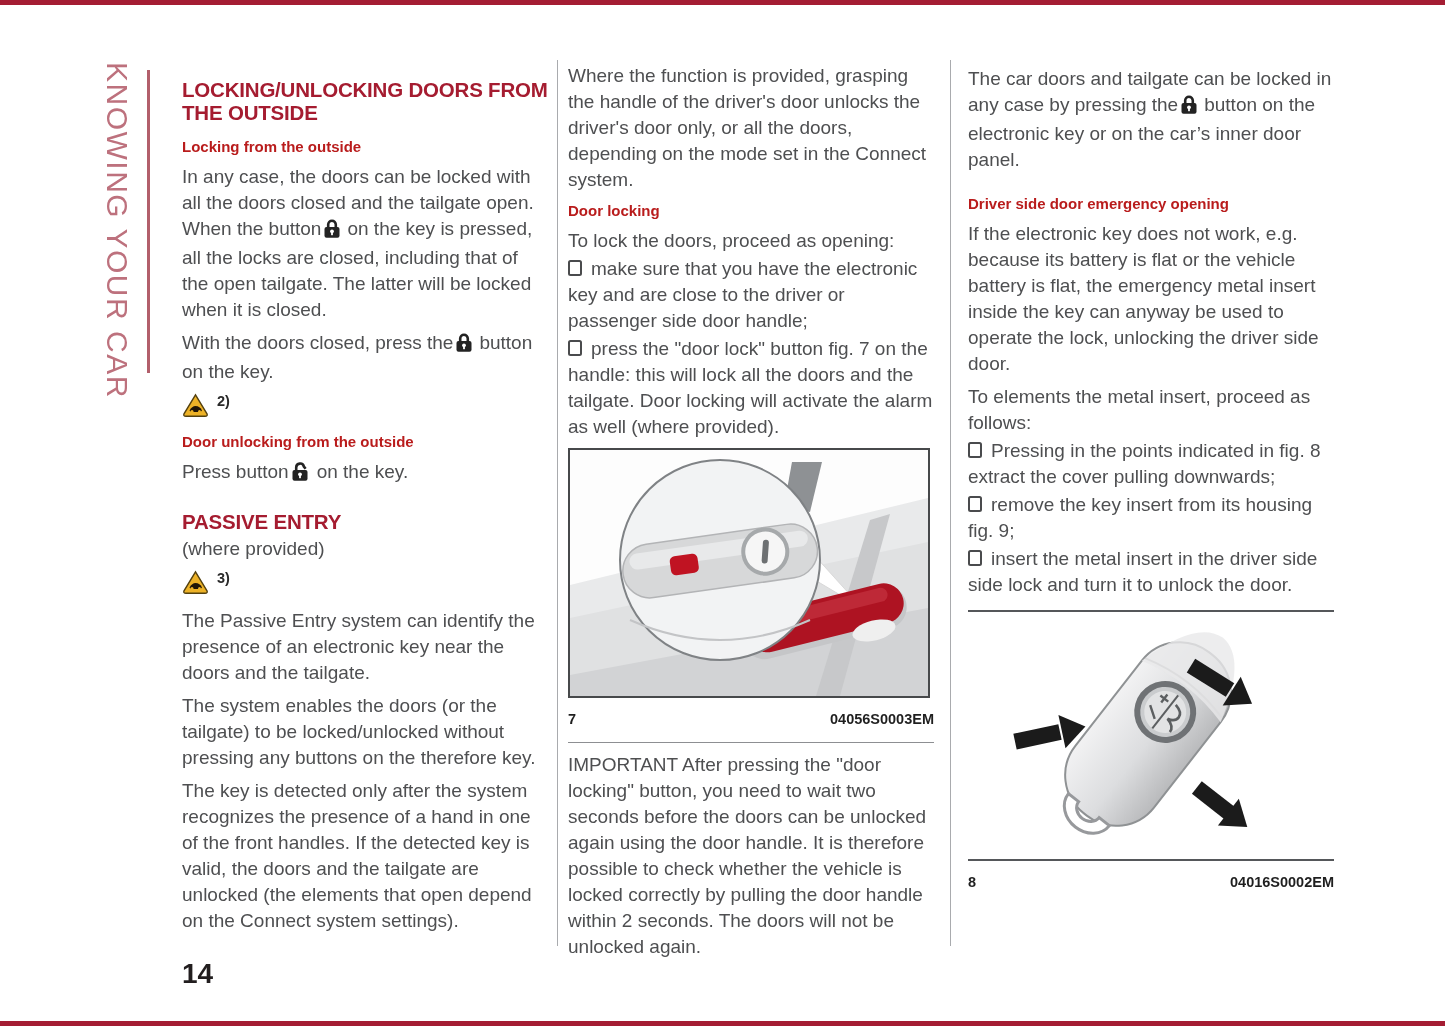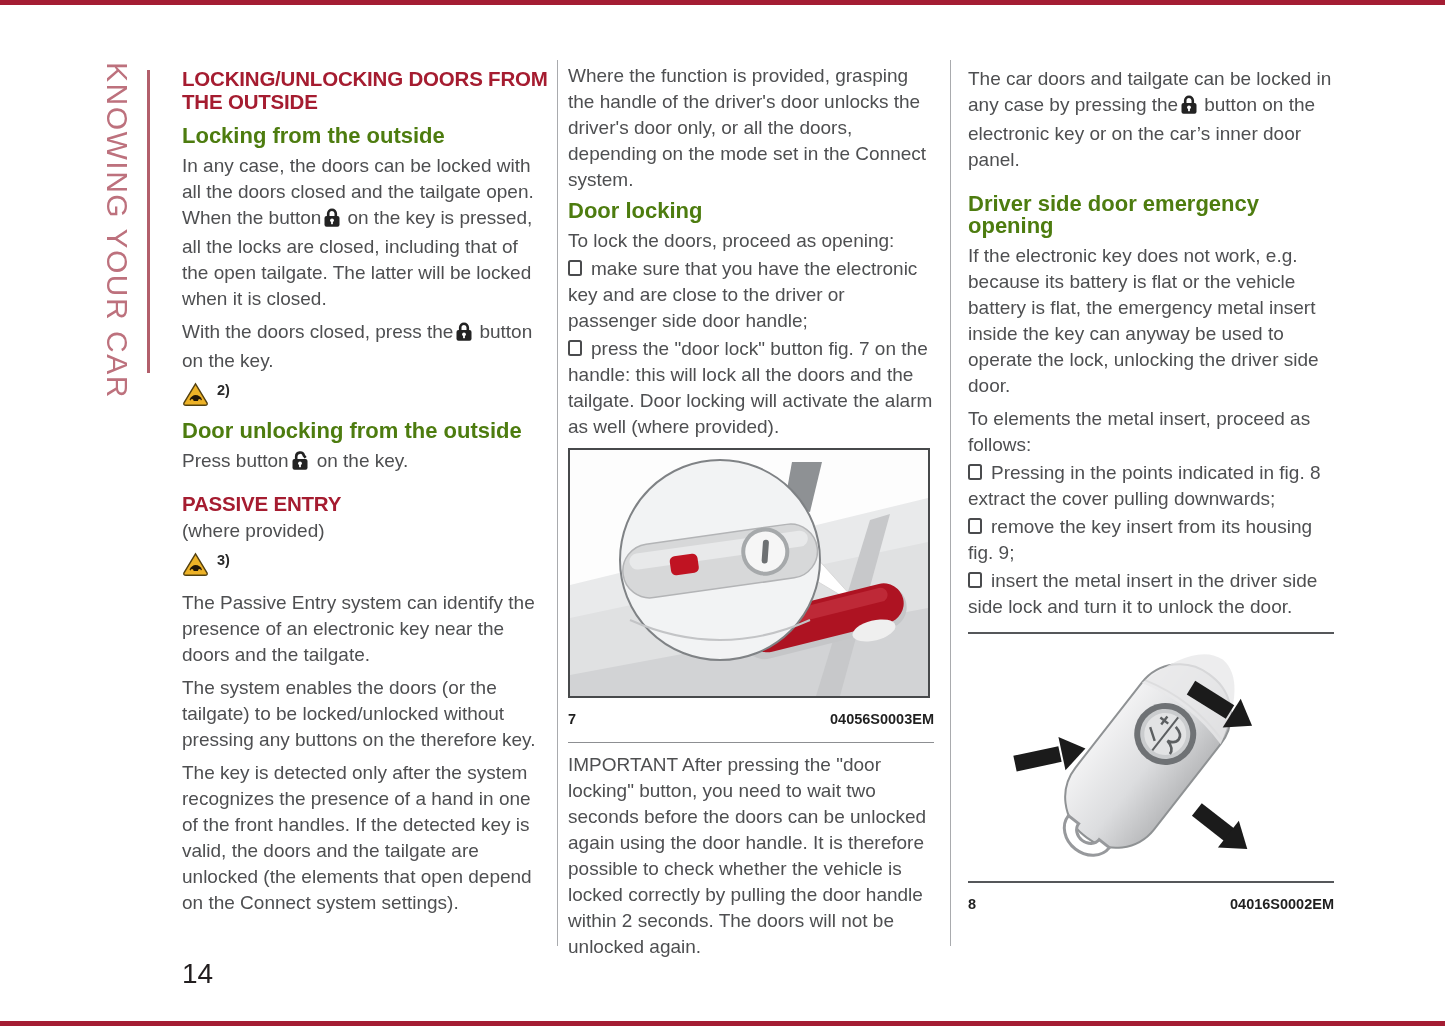--- a/index.html
+++ b/index.html
@@ -15,39 +15,39 @@
   .side-rule{position:absolute;left:147px;top:70px;width:3px;height:303px;background:#b25f6b;}
 
   
   .col{position:absolute;width:366px;font-size:19px;line-height:26px;}
   .col1{left:182px;top:64px;}
   .col2{left:568px;top:63px;}
   .col3{left:968px;top:66px;}
   .divider{position:absolute;top:60px;height:886px;width:1px;background:#a9abae;}
   .div1{left:557px;} .div2{left:950px;}
 
-  h1{font-size:20.5px;line-height:22.5px;color:#a51c30;margin:4px 0 12px 0;font-weight:bold;letter-spacing:-0.2px;}
-  h2{font-size:22px;line-height:22px;color:#4d7c0f;margin:10px 0 6px 0;font-weight:bold;}
+  h1{font-size:20.5px;line-height:22.5px;color:#a51c30;margin:15px 0 12px 0;font-weight:bold;letter-spacing:-0.2px;}
+  h2{font-size:15px;line-height:22px;color:#b91c1c;margin:10px 0 6px 0;font-weight:bold;}
   p{margin:0 0 7px 0;}
   p.tight{margin:0 0 2px 0;}
 
   .ic{display:inline-block;vertical-align:-3px;margin:0 7px 0 3px;}
   .warnref{display:flex;align-items:flex-start;gap:8px;margin:8px 0 10px 0;height:28px;}
   .warnref b{font-size:14.5px;color:#2a2a2a;line-height:14px;margin-top:1px;}
 
   .sq{display:inline-block;width:10px;height:12px;border:2.4px solid #4a4b4d;border-radius:2.5px;
       margin-right:9px;transform:translateY(1px);}
 
   
   .figbox{margin:8px 0 0 0;border:2px solid #47494b;width:362px;height:250px;box-sizing:border-box;background:#fff;}
   .figcap{display:flex;justify-content:space-between;font-weight:bold;font-size:14.5px;color:#1f1f1f;
           margin:8px 0 0 0;}
   .capline{border-bottom:1.5px solid #8d8f92;padding-bottom:10px;margin-bottom:9px;}
   .fig8wrap{margin-top:12px;border-top:2px solid #55575a;border-bottom:2px solid #55575a;}
-  .pagenum{position:absolute;left:182px;top:958px;font-size:28px;font-weight:normal;color:#221e1f;}
+  .pagenum{position:absolute;left:182px;top:958px;font-size:28px;font-weight:bold;color:#221e1f;}
 </style>
 </head>
 <body>
 
 <div class="page">
 
   <div class="rule-top"></div>
   <div class="rule-bottom"></div>
 
   <div class="side-label">KNOWING YOUR CAR</div>
@@ -85,21 +85,21 @@
     </div>
 
     <h2>Door unlocking from the outside</h2>
     <p><span>Press button</span><span class="ic"><svg width="18" height="19" viewBox="0 0 18 19">
             <path d="M4.2,8 V5.4 a3.9,3.9 0 0 1 7.7,-0.8 L13.6,6.8" fill="none" stroke="#232323" stroke-width="2.6"></path>
             <rect x="0.5" y="8" width="15" height="10.7" rx="2" fill="#232323"></rect>
             <circle cx="8" cy="12.3" r="1.9" fill="#fff"></circle>
             <rect x="7.1" y="12.8" width="1.8" height="3.4" fill="#fff"></rect>
           </svg></span><span>on the key.</span></p>
 
-    <h1 style="margin:16px 0 2px 0;">PASSIVE ENTRY</h1>
+    <h1 style="margin:23px 0 2px 0;">PASSIVE ENTRY</h1>
     <p class="tight">(where provided)</p>
 
     <div class="warnref">
       <span><svg width="27" height="25" viewBox="0 0 27 25">
             <path d="M13.5,1.8 L25,20.8 Q26,23.2 23,23.2 L4,23.2 Q1,23.2 2,20.8 Z" fill="#edb227" stroke="#53400f" stroke-width="1.4"></path>
             <path d="M7.5,17.5 q2.5,-4.5 6,-4.5 q4.5,0 6.5,4.5 l-1.5,1.6 H9 Z" fill="#211607"></path>
             <circle cx="10" cy="18.6" r="1.5" fill="#edb227"></circle>
             <circle cx="17.5" cy="18.6" r="1.5" fill="#edb227"></circle>
           </svg></span>
       <b>3)</b>

